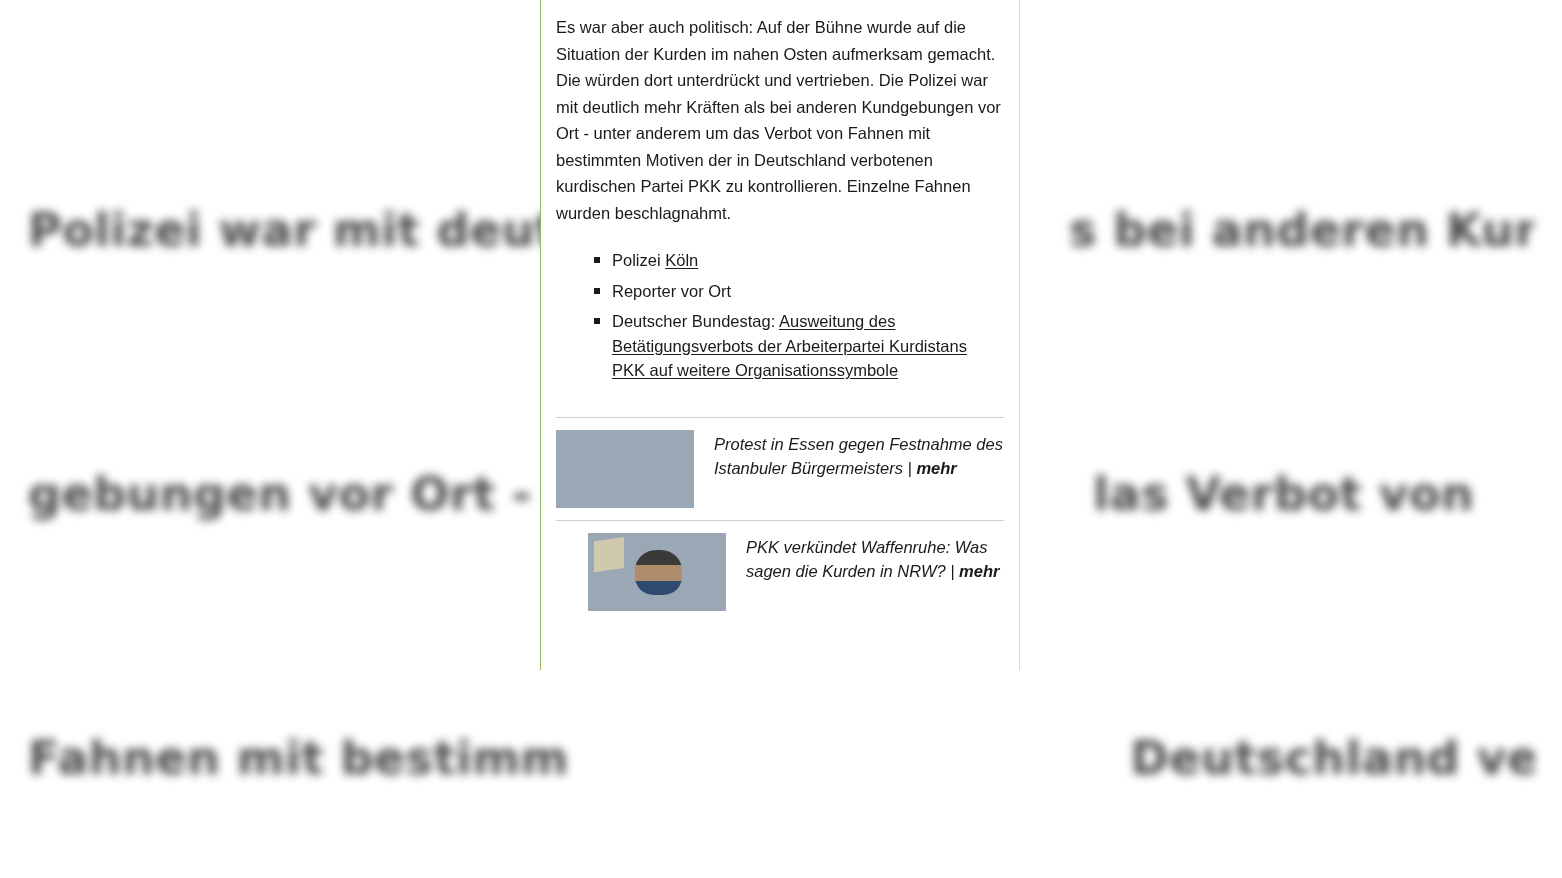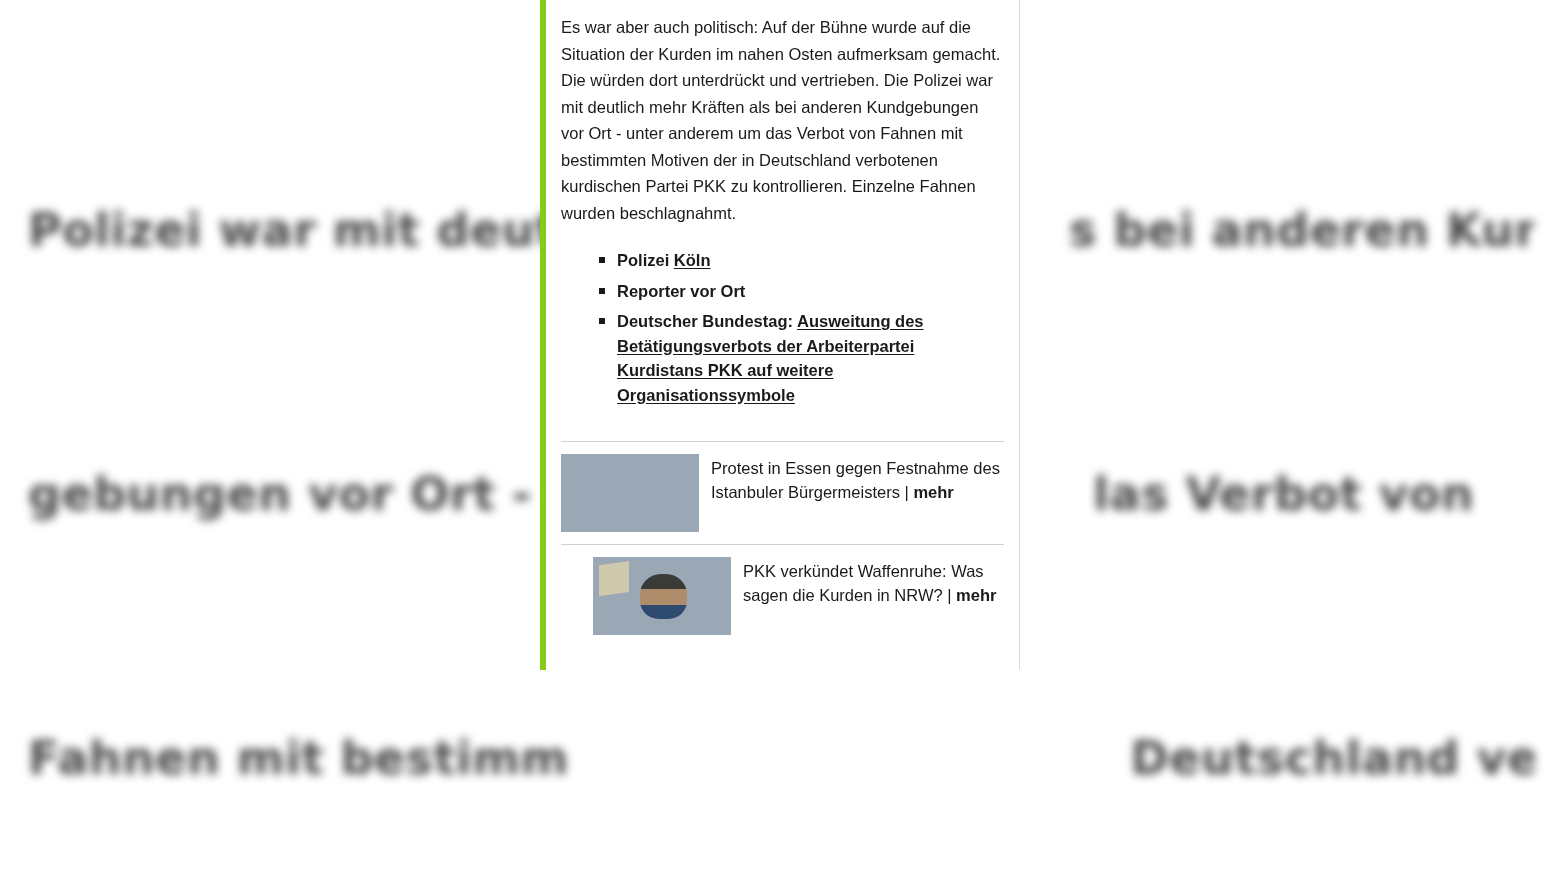--- a/index.html
+++ b/index.html
@@ -44,21 +44,21 @@
   }
 
   
   #overlay {
     position: absolute;
     left: 540px;
     top: 0px;
     width: 480px;
     height: 670px;
     background: #ffffff;
-    border-left: 6px solid #84cc16;
+    border-left: 1px solid #84cc16;
     border-right: 1px solid #d9d9d9;
     box-sizing: border-box;
     padding: 14px 15px 0 15px;
     overflow: hidden;
     font-family: "Liberation Sans", sans-serif;
   }
 
   #overlay p {
     margin: 0 0 22px 0;
     font-size: 16.5px;
@@ -68,21 +68,20 @@
   }
 
   #overlay p.sources-label {
     margin-bottom: 10px;
   }
 
   ul.sources {
     list-style: none;
     margin: 14px 0 0 0;
     padding: 0 0 0 56px;
-    font-weight: bold;
   }
   ul.sources li {
     position: relative;
     font-size: 16.5px;
     line-height: 24.5px;
     color: #1a1a1a;
     margin-bottom: 6px;
   }
   ul.sources li::before {
     content: "";
@@ -102,22 +101,23 @@
   .divider {
     border: 0;
     border-top: 1px solid #d0d0d0;
     margin: 34px 0 0 0;
   }
 
   .teaser {
     display: flex;
     align-items: flex-start;
     padding: 12px 0 12px 0;
-    gap: 12px;
+    gap: 20px;
     border-bottom: 1px solid #d0d0d0;
+    font-style: italic;
   }
   .teaser:last-child { border-bottom: none; margin-left: 32px; }
 
   .teaser .thumb {
     width: 138px;
     height: 78px;
     flex: 0 0 138px;
     overflow: hidden;
     position: relative;
     background: #9aa7b4;

